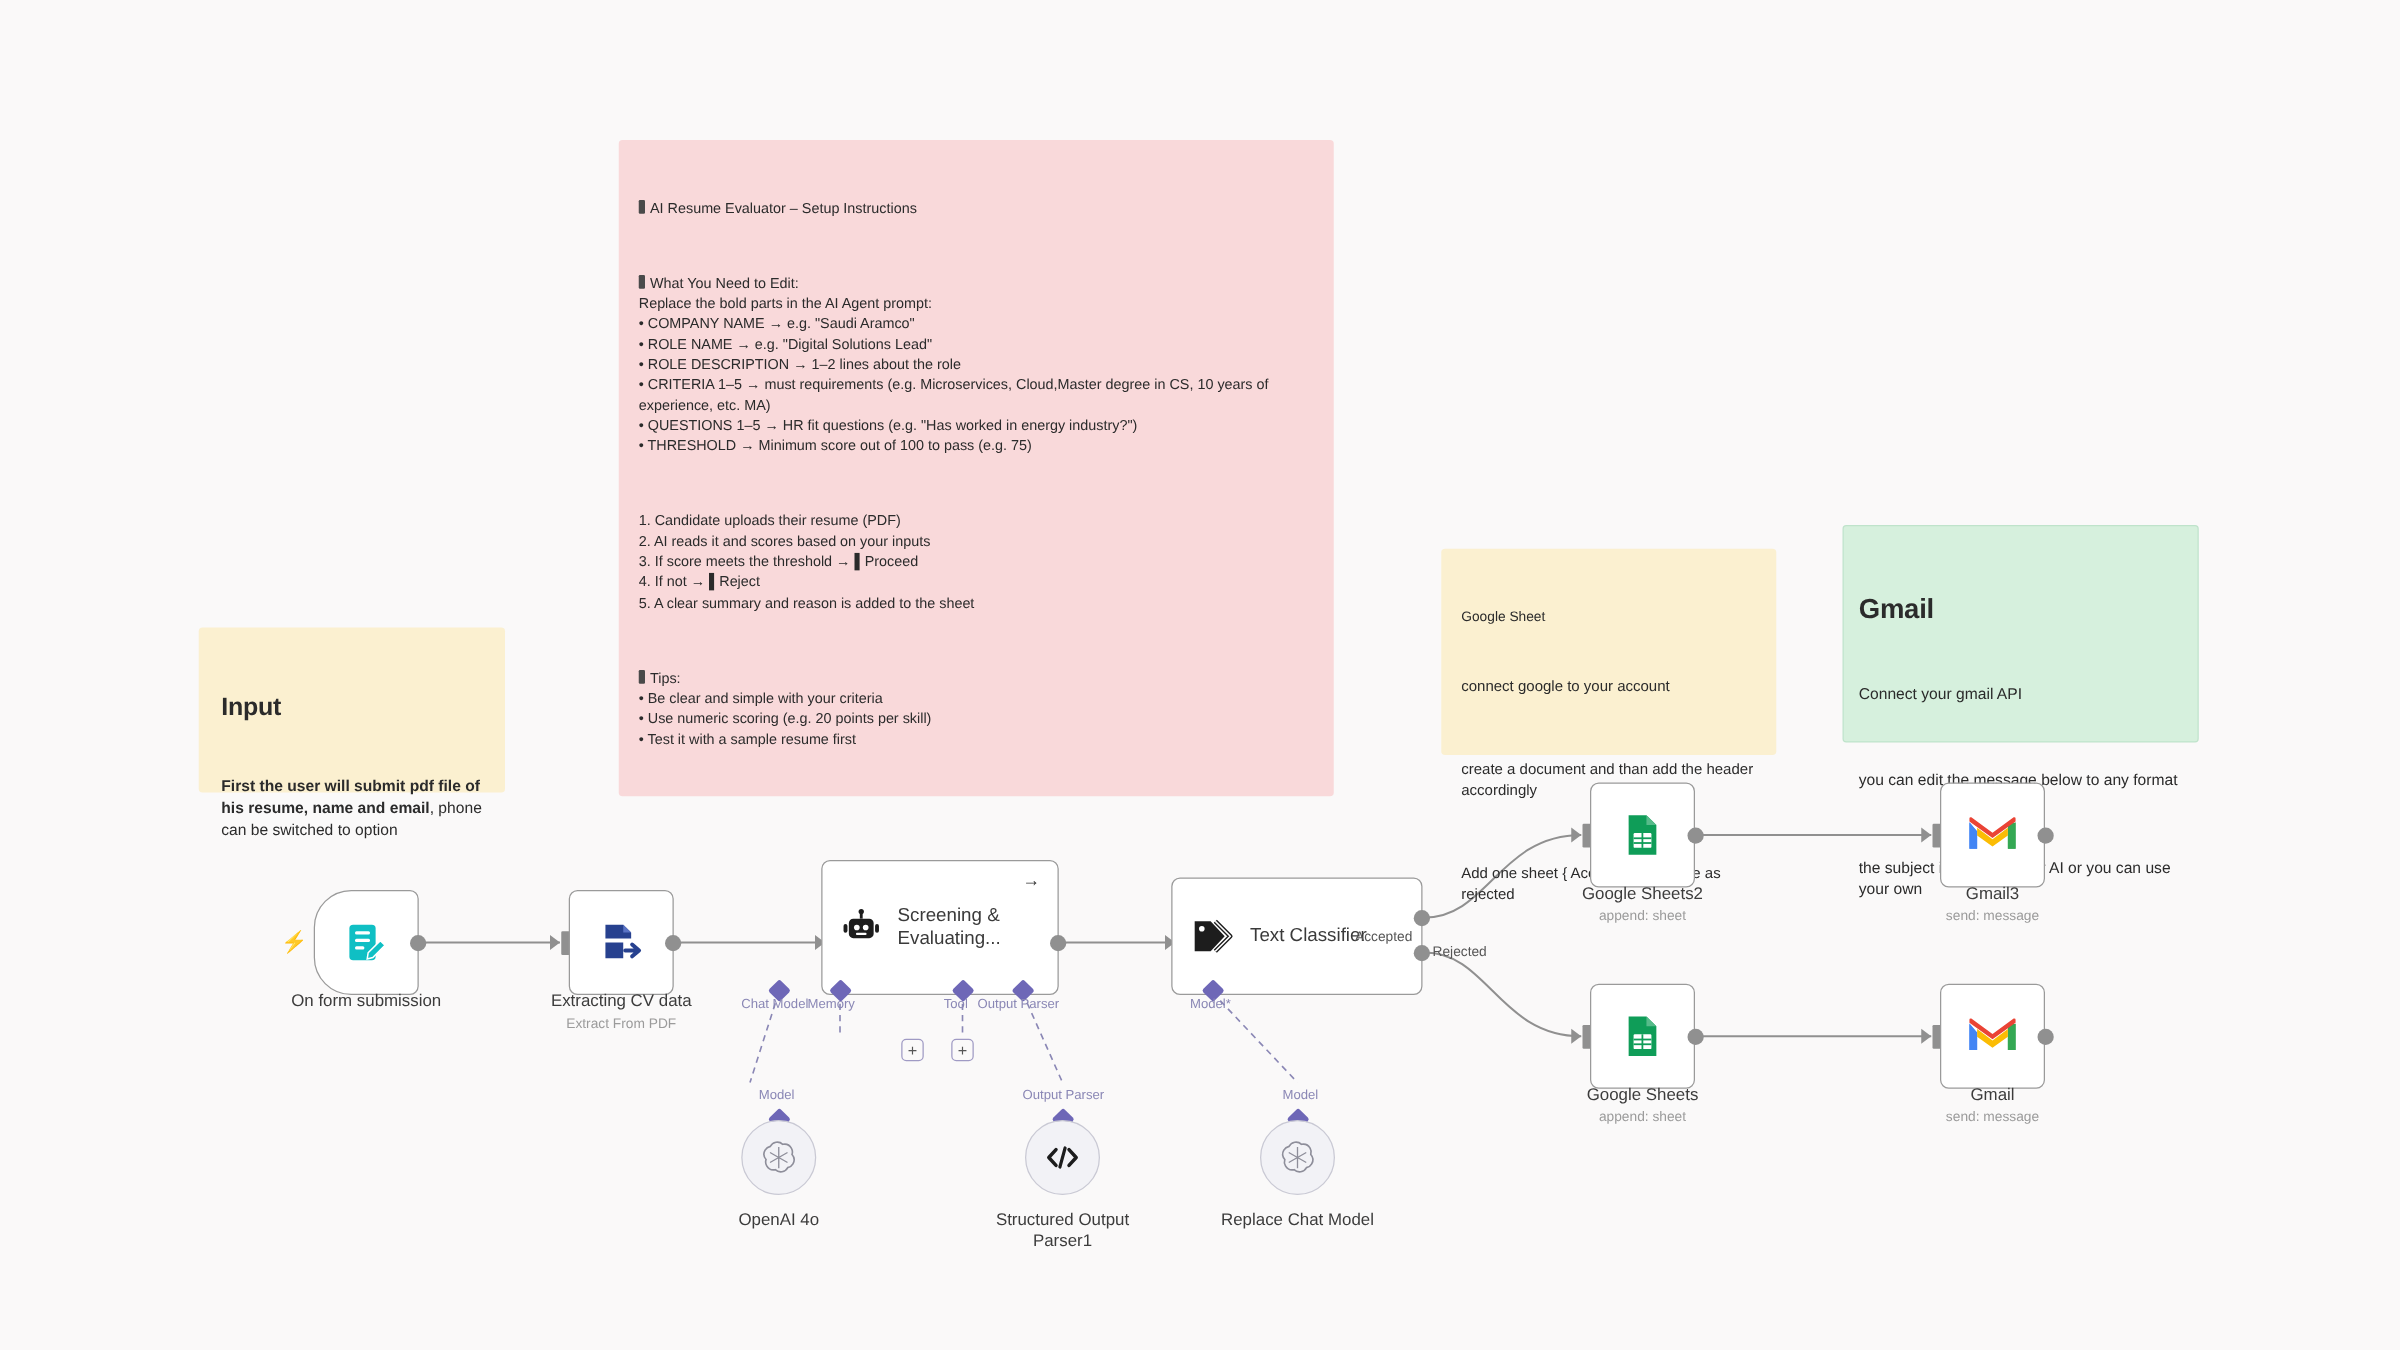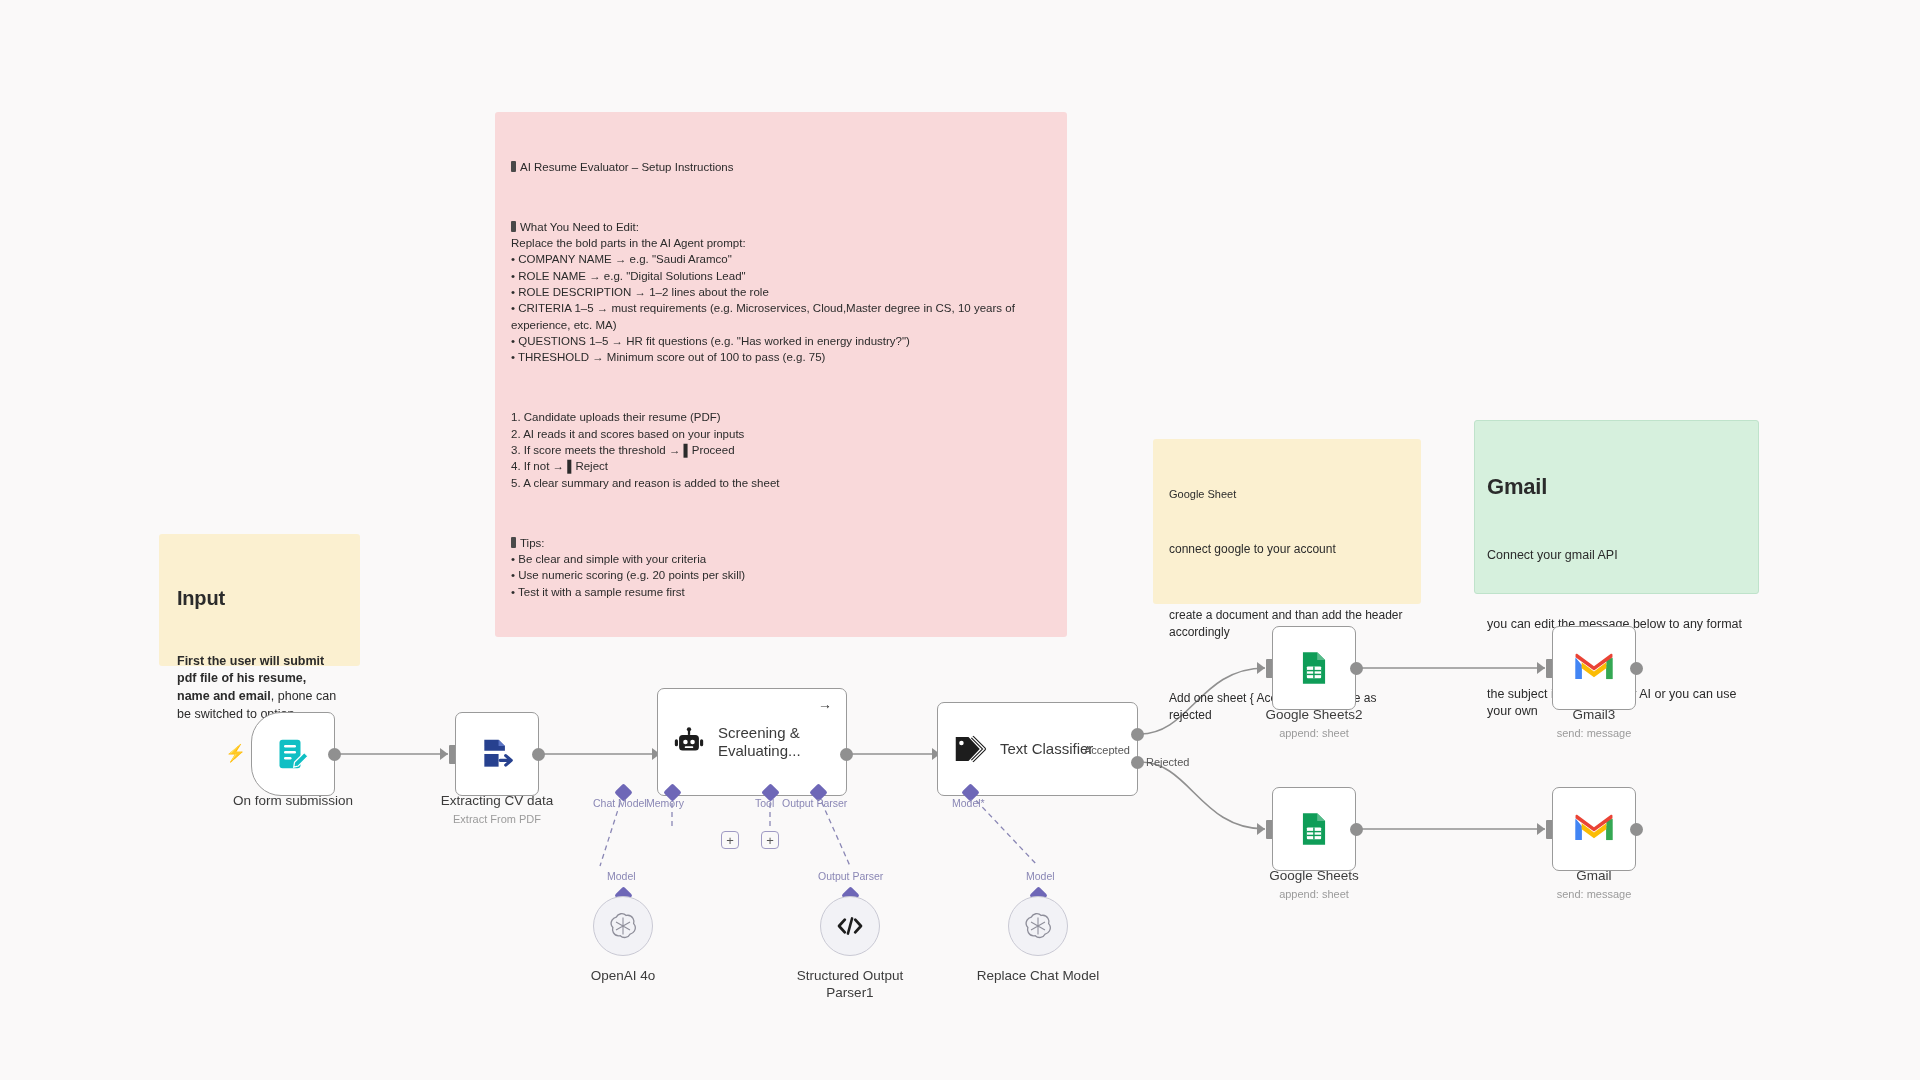--- a/index.html
+++ b/index.html
@@ -184,21 +184,21 @@
     <path d="M 970 794 L 1038 866" stroke="#8a87b5" stroke-width="1.3" fill="none" stroke-dasharray="5 4"></path>
   </svg>
 
   <div class="sticky sticky-pink" style="left:495px; top:112px; width:572px; height:525px;">
     <p><span class="emoji-box"></span><span>AI Resume Evaluator – Setup Instructions</span></p>
     <p><span class="emoji-box"></span><span>What You Need to Edit:</span><br><span>Replace the bold parts in the AI Agent prompt:</span><br><span>• COMPANY NAME → e.g. "Saudi Aramco"</span><br><span>• ROLE NAME → e.g. "Digital Solutions Lead"</span><br><span>• ROLE DESCRIPTION → 1–2 lines about the role</span><br><span>• CRITERIA 1–5 → must requirements (e.g. Microservices, Cloud,Master degree in CS, 10 years of experience, etc. MA)</span><br><span>• QUESTIONS 1–5 → HR fit questions (e.g. "Has worked in energy industry?")</span><br><span>• THRESHOLD → Minimum score out of 100 to pass (e.g. 75)</span></p>
     <p><span>1. Candidate uploads their resume (PDF)</span><br><span>2. AI reads it and scores based on your inputs</span><br><span>3. If score meets the threshold → ▌Proceed</span><br><span>4. If not → ▌Reject</span><br><span>5. A clear summary and reason is added to the sheet</span></p>
     <p class="tips-block"><span class="emoji-box"></span><span>Tips:</span><br><span>• Be clear and simple with your criteria</span><br><span>• Use numeric scoring (e.g. 20 points per skill)</span><br><span>• Test it with a sample resume first</span></p>
   </div>
 
-  <div class="sticky sticky-yellow" style="left:159px; top:534px; width:201px; height:132px; padding:16px 18px;">
+  <div class="sticky sticky-yellow" style="left:159px; top:502px; width:245px; height:132px; padding:16px 18px;">
     <h1>Input</h1>
     <p style="font-size:12.5px;"><b>First the user will submit pdf file of his resume, name and email</b><span>, phone can be switched to option</span></p>
   </div>
 
   <div class="sticky sticky-yellow" style="left:1153px; top:439px; width:268px; height:165px;">
     <h2>Google Sheet</h2>
     <p style="margin-bottom:15px;">connect google to your account</p>
     <p style="margin-bottom:15px;">create a document and than add the header accordingly</p>
     <p>Add one sheet { Accepted } and one as rejected</p>
   </div>

